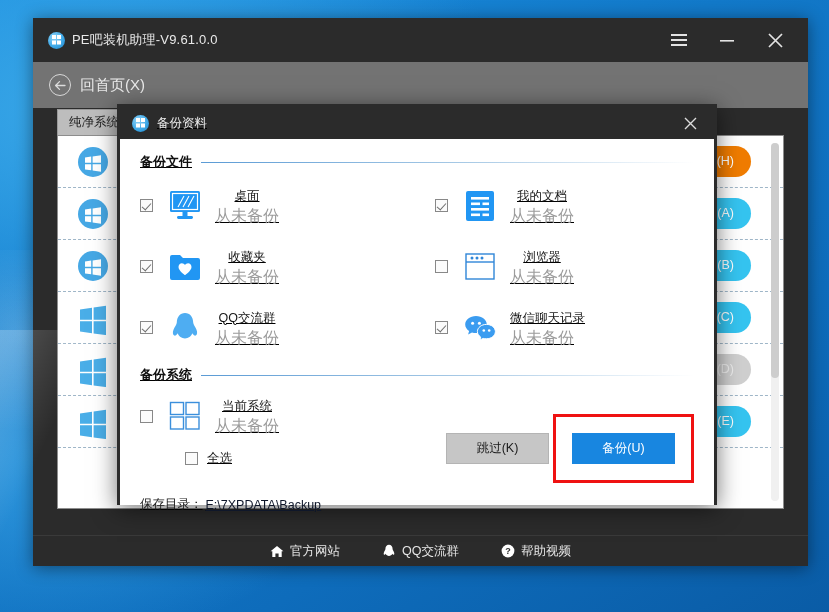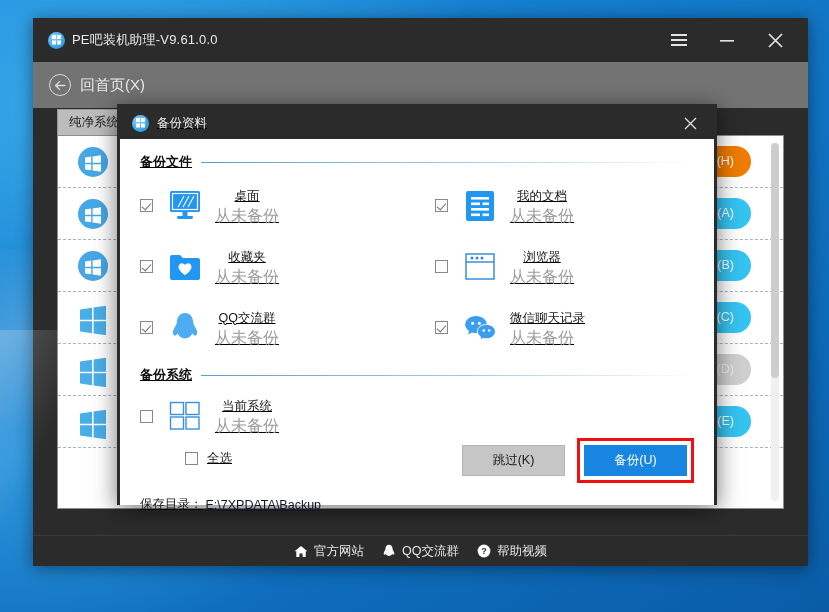--- a/index.html
+++ b/index.html
@@ -125,21 +125,21 @@
   }
   #panel-scrollthumb {
     position: absolute; left: 0; top: 0; width: 8px; height: 235px;
     background: #cdcdcd; border-radius: 4px;
   }
 
   
   #footer {
     position: absolute; left: 0; bottom: 0; width: 775px; height: 30px;
     background: #2b2b2b; display: flex; justify-content: center;
-    gap: 18px;
+    gap: 42px;
   }
   #footer::before{
     content:""; position:absolute; left:0; right:0; top:-1px; height:1px;
     background:#3a3a3a;
   }
   .footlink { display: flex; align-items: center; color: #e6e6e6; font-size: 12.5px; }
   .footlink .fi { margin-right: 6px; display:flex; align-items:center; }
 
   
   #dialog {
@@ -204,21 +204,21 @@
   #savedir-row { display: flex; align-items: center; margin-top: 24px; font-size: 12.5px; color: #202020; }
   #savedir-link { color: #0f172a; text-decoration: underline; margin-left: 3px; }
 
   #dlg-buttons { position: absolute; right: 20px; bottom: 22px; display: flex; align-items: center; }
   #btn-skip {
     width: 103px; height: 31px; background: #c6c6c6; color: #1a1a1a;
     font-size: 12.5px; display:flex; align-items:center; justify-content:center;
     border: 1px solid #b4b4b4;
   }
   #btn-backup-wrap {
-    margin-left: 12px; padding: 4px; border: 3px solid #ef1111; background: #fff;
+    margin-left: 4px; padding: 16px; border: 3px solid #ef1111; background: #fff;
   }
   #btn-backup {
     width: 103px; height: 31px; background: #1886e0; color: #fff;
     font-size: 12.5px; display:flex; align-items:center; justify-content:center;
   }
 </style>
 </head>
 <body>
 
 <div id="desktop">

